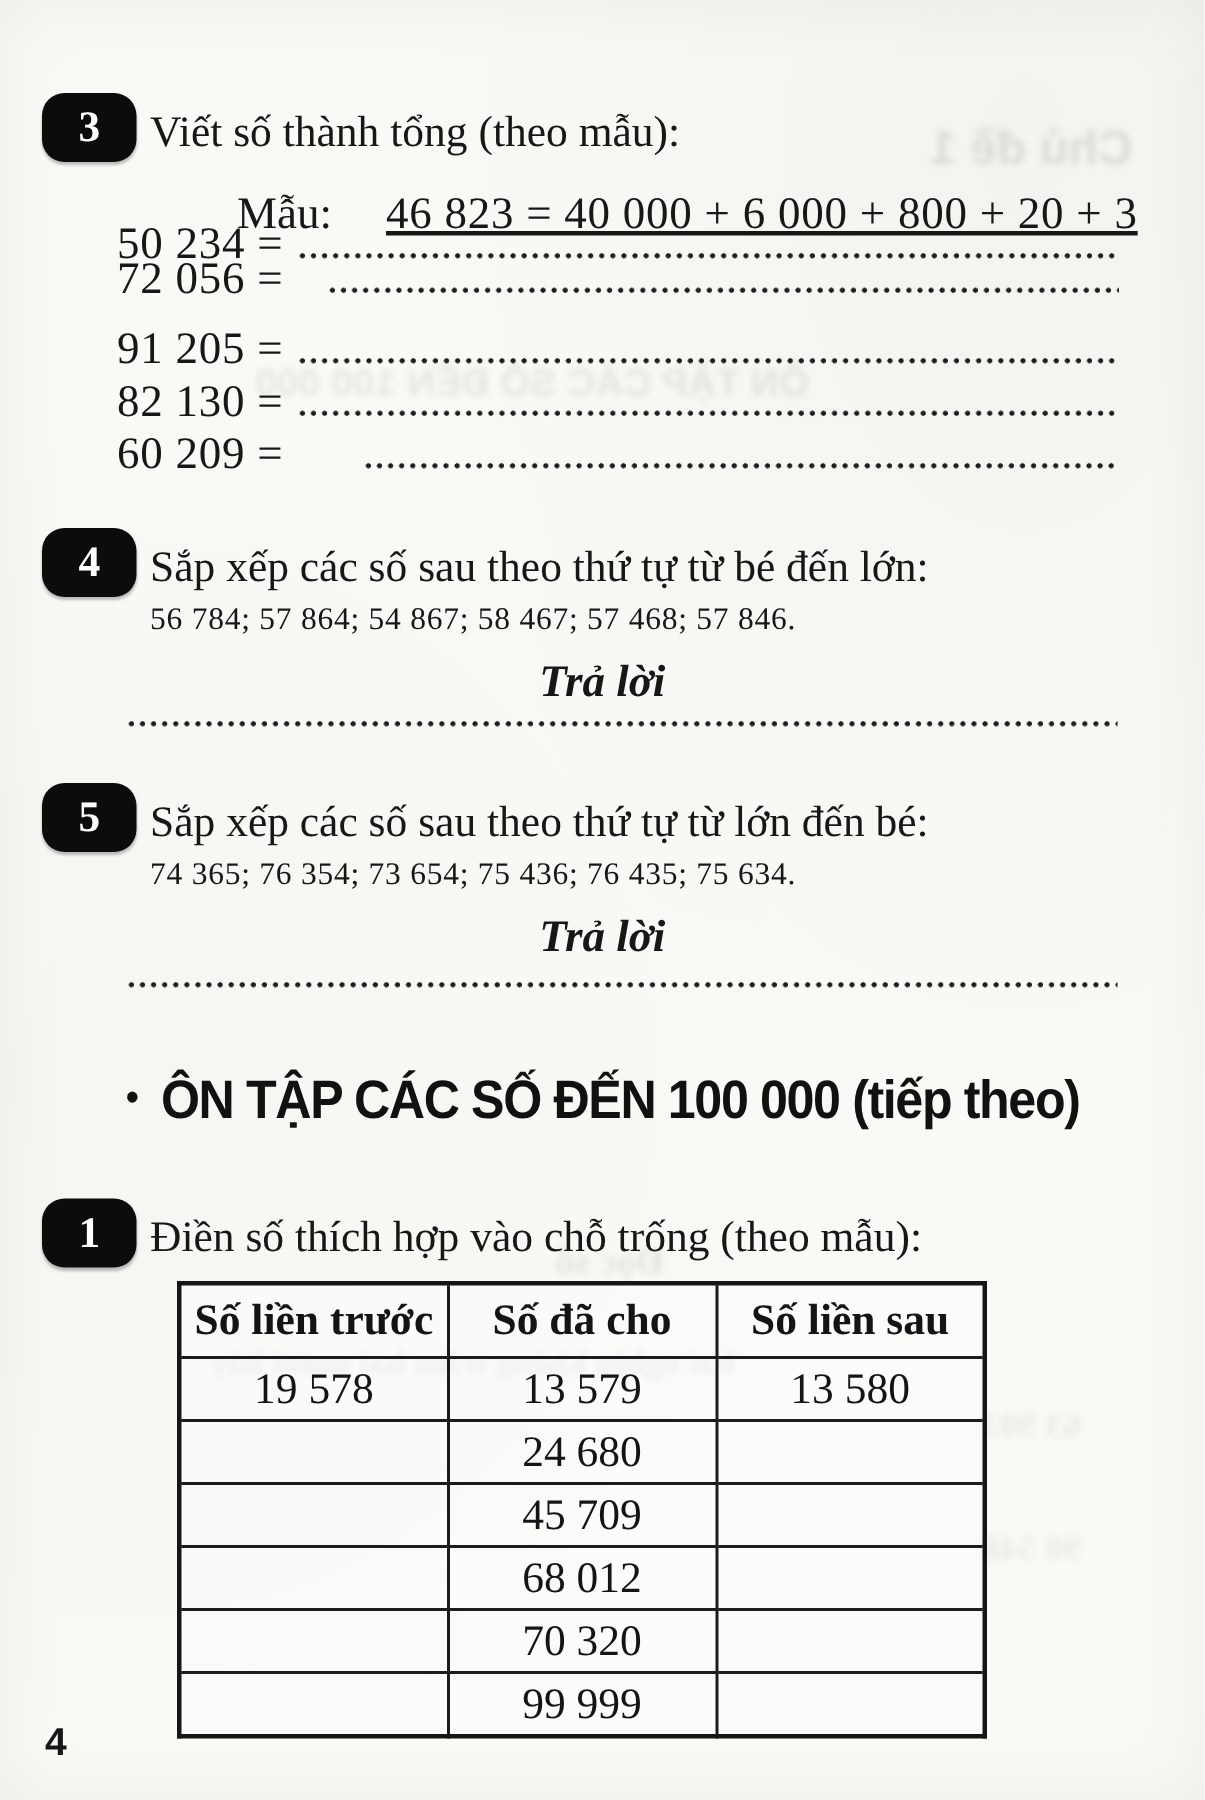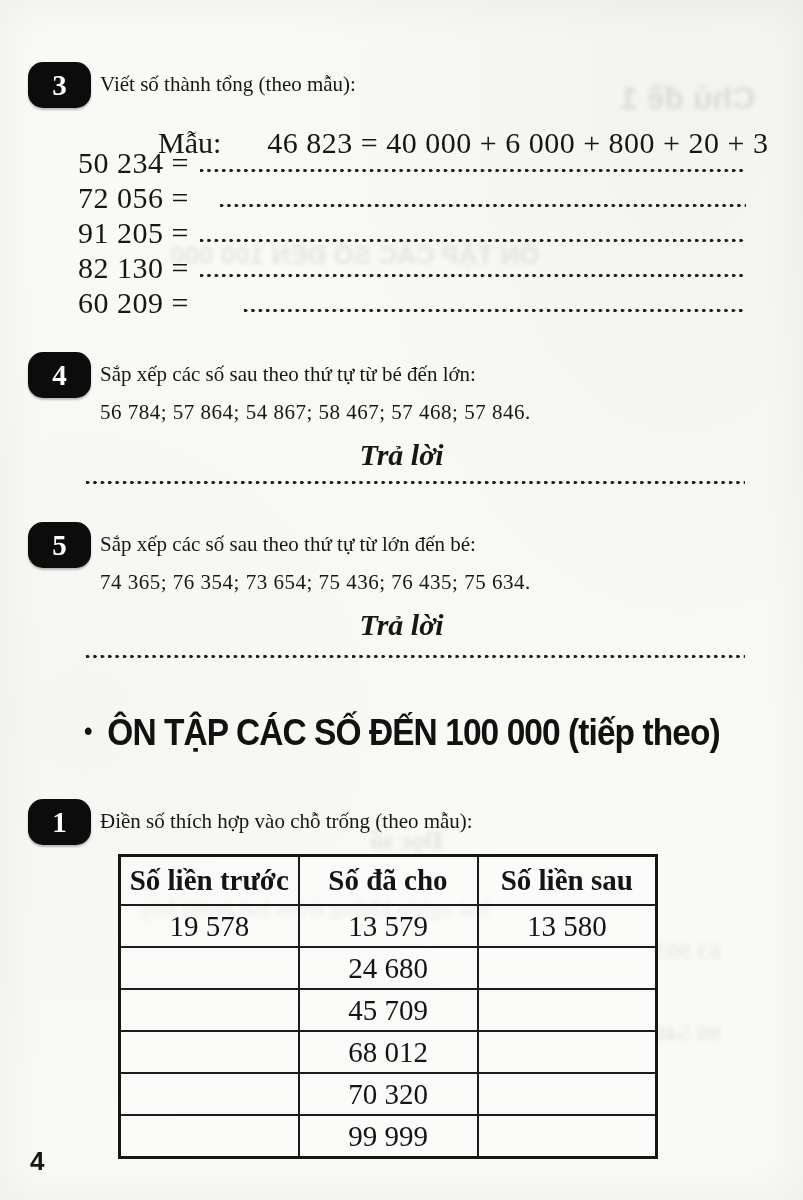--- a/index.html
+++ b/index.html
@@ -17,24 +17,24 @@
   }
   .abs{position:absolute;}
   .badge{
     position:absolute; left:28px;
     width:63px;height:46px;
     background:#0c0c0c;border-radius:15px;
     box-shadow:0 2px 2px rgba(0,0,0,.25);
     display:flex;align-items:center;justify-content:center;
     color:#fff;font-weight:700;font-size:29px;
   }
-  .ex-title{font-size:21px;white-space:nowrap;}
+  .ex-title{font-size:29px;white-space:nowrap;}
   .example-row{font-size:30px;white-space:nowrap;}
   .example-label{}
-  .example-expr{margin-left:46px;letter-spacing:.5px;}
+  .example-expr{margin-left:36px;letter-spacing:.5px;text-decoration:underline;}
   .item-row{display:flex;align-items:flex-end;}
   .item-label{font-size:30px;white-space:pre;letter-spacing:.5px;}
   .leader{
     flex:1;height:5px;margin:0 0 7px 10px;
     background-image:radial-gradient(circle at 2.6px 2.6px,#1e1e1e 1.55px,transparent 1.95px);
     background-size:7.4px 5.2px;background-repeat:repeat-x;
   }
   .answer-dotted{
     height:5px;
     background-image:radial-gradient(circle at 2.6px 2.6px,#1e1e1e 1.55px,transparent 1.95px);
@@ -84,21 +84,21 @@
   <div class="badge" style="top:62px;">3</div>
   <div class="abs ex-title" style="left:100px;top:72px;">Viết số thành tổng (theo mẫu):</div>
   <div class="abs example-row" style="left:158px;top:126px;">
     <span class="example-label">Mẫu:</span><span class="example-expr">46 823 = 40 000 + 6 000 + 800 + 20 + 3</span>
   </div>
 
   <div class="abs item-row" style="left:78px;top:146px;width:668px;">
     <span class="item-label">50 234 =</span>
     <span class="leader"></span>
   </div>
-  <div class="abs item-row" style="left:78px;top:181px;width:668px;gap:20px;">
+  <div class="abs item-row" style="left:78px;top:169px;width:668px;gap:20px;">
     <span class="item-label">72 056 =</span>
     <span class="leader"></span>
   </div>
   <div class="abs item-row" style="left:78px;top:216px;width:668px;justify-content:space-between;">
     <span class="item-label">91 205 =</span>
     <span class="leader"></span>
   </div>
   <div class="abs item-row" style="left:78px;top:251px;width:668px;">
     <span class="item-label">82 130 =</span>
     <span class="leader"></span>

